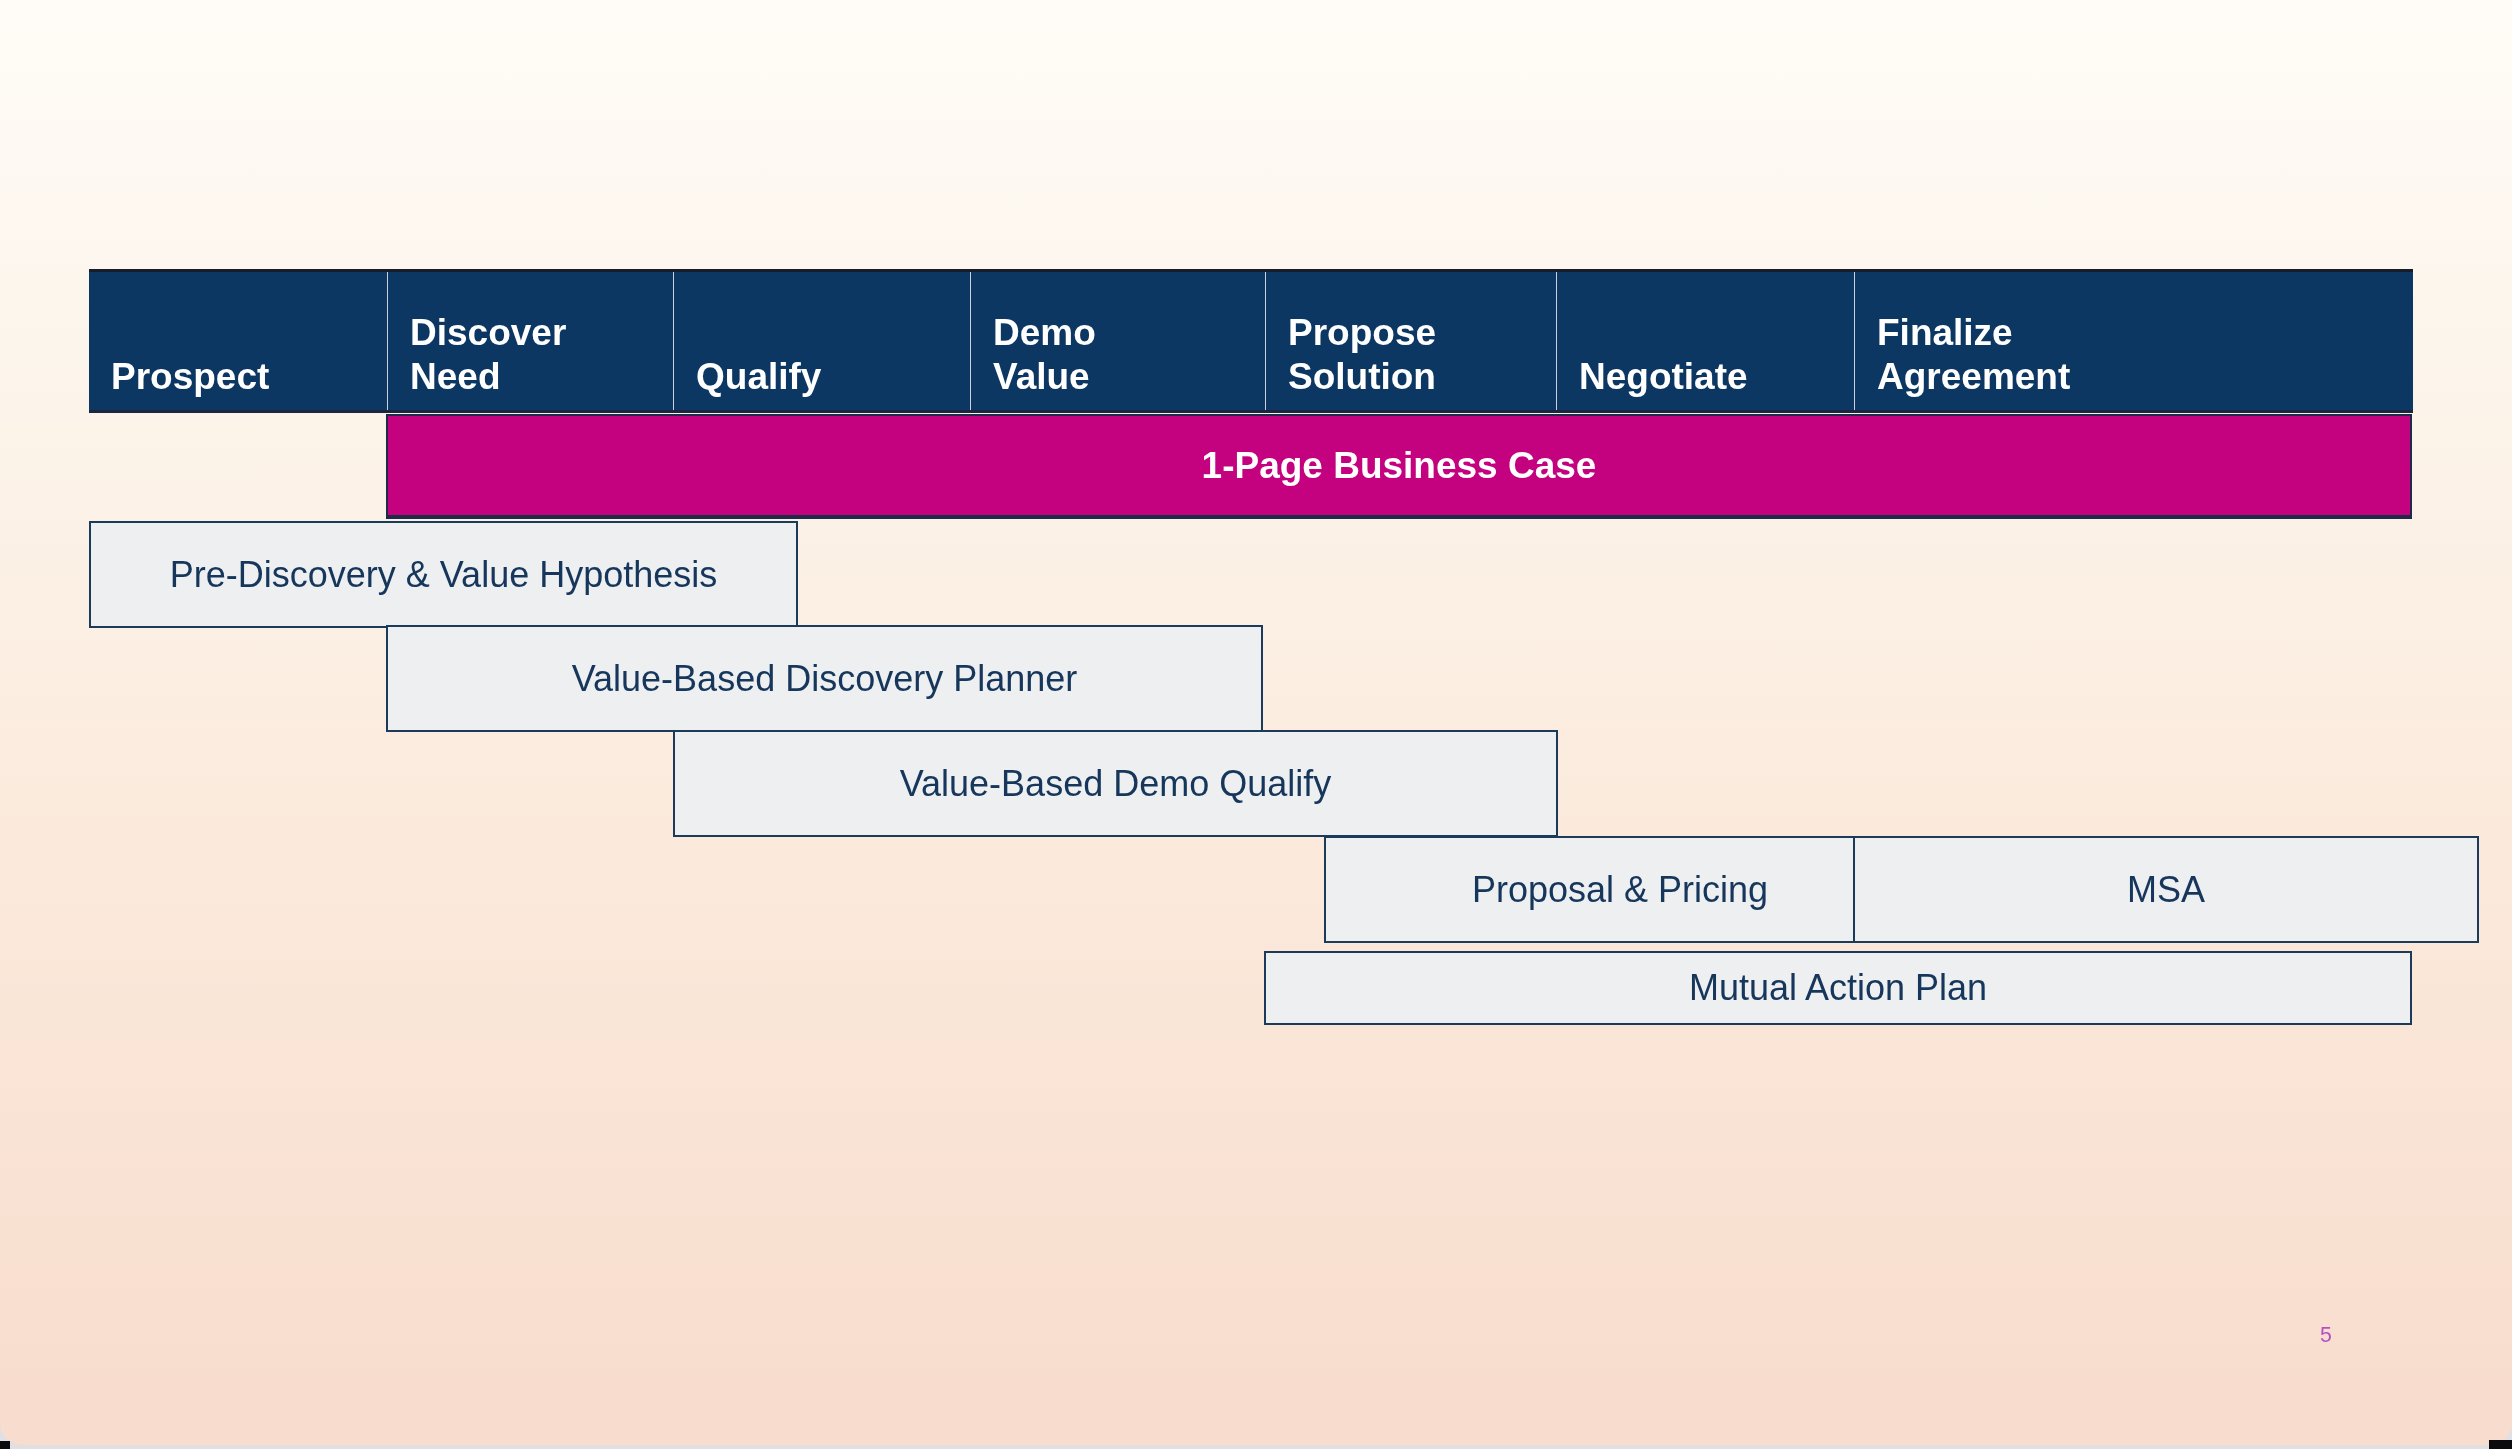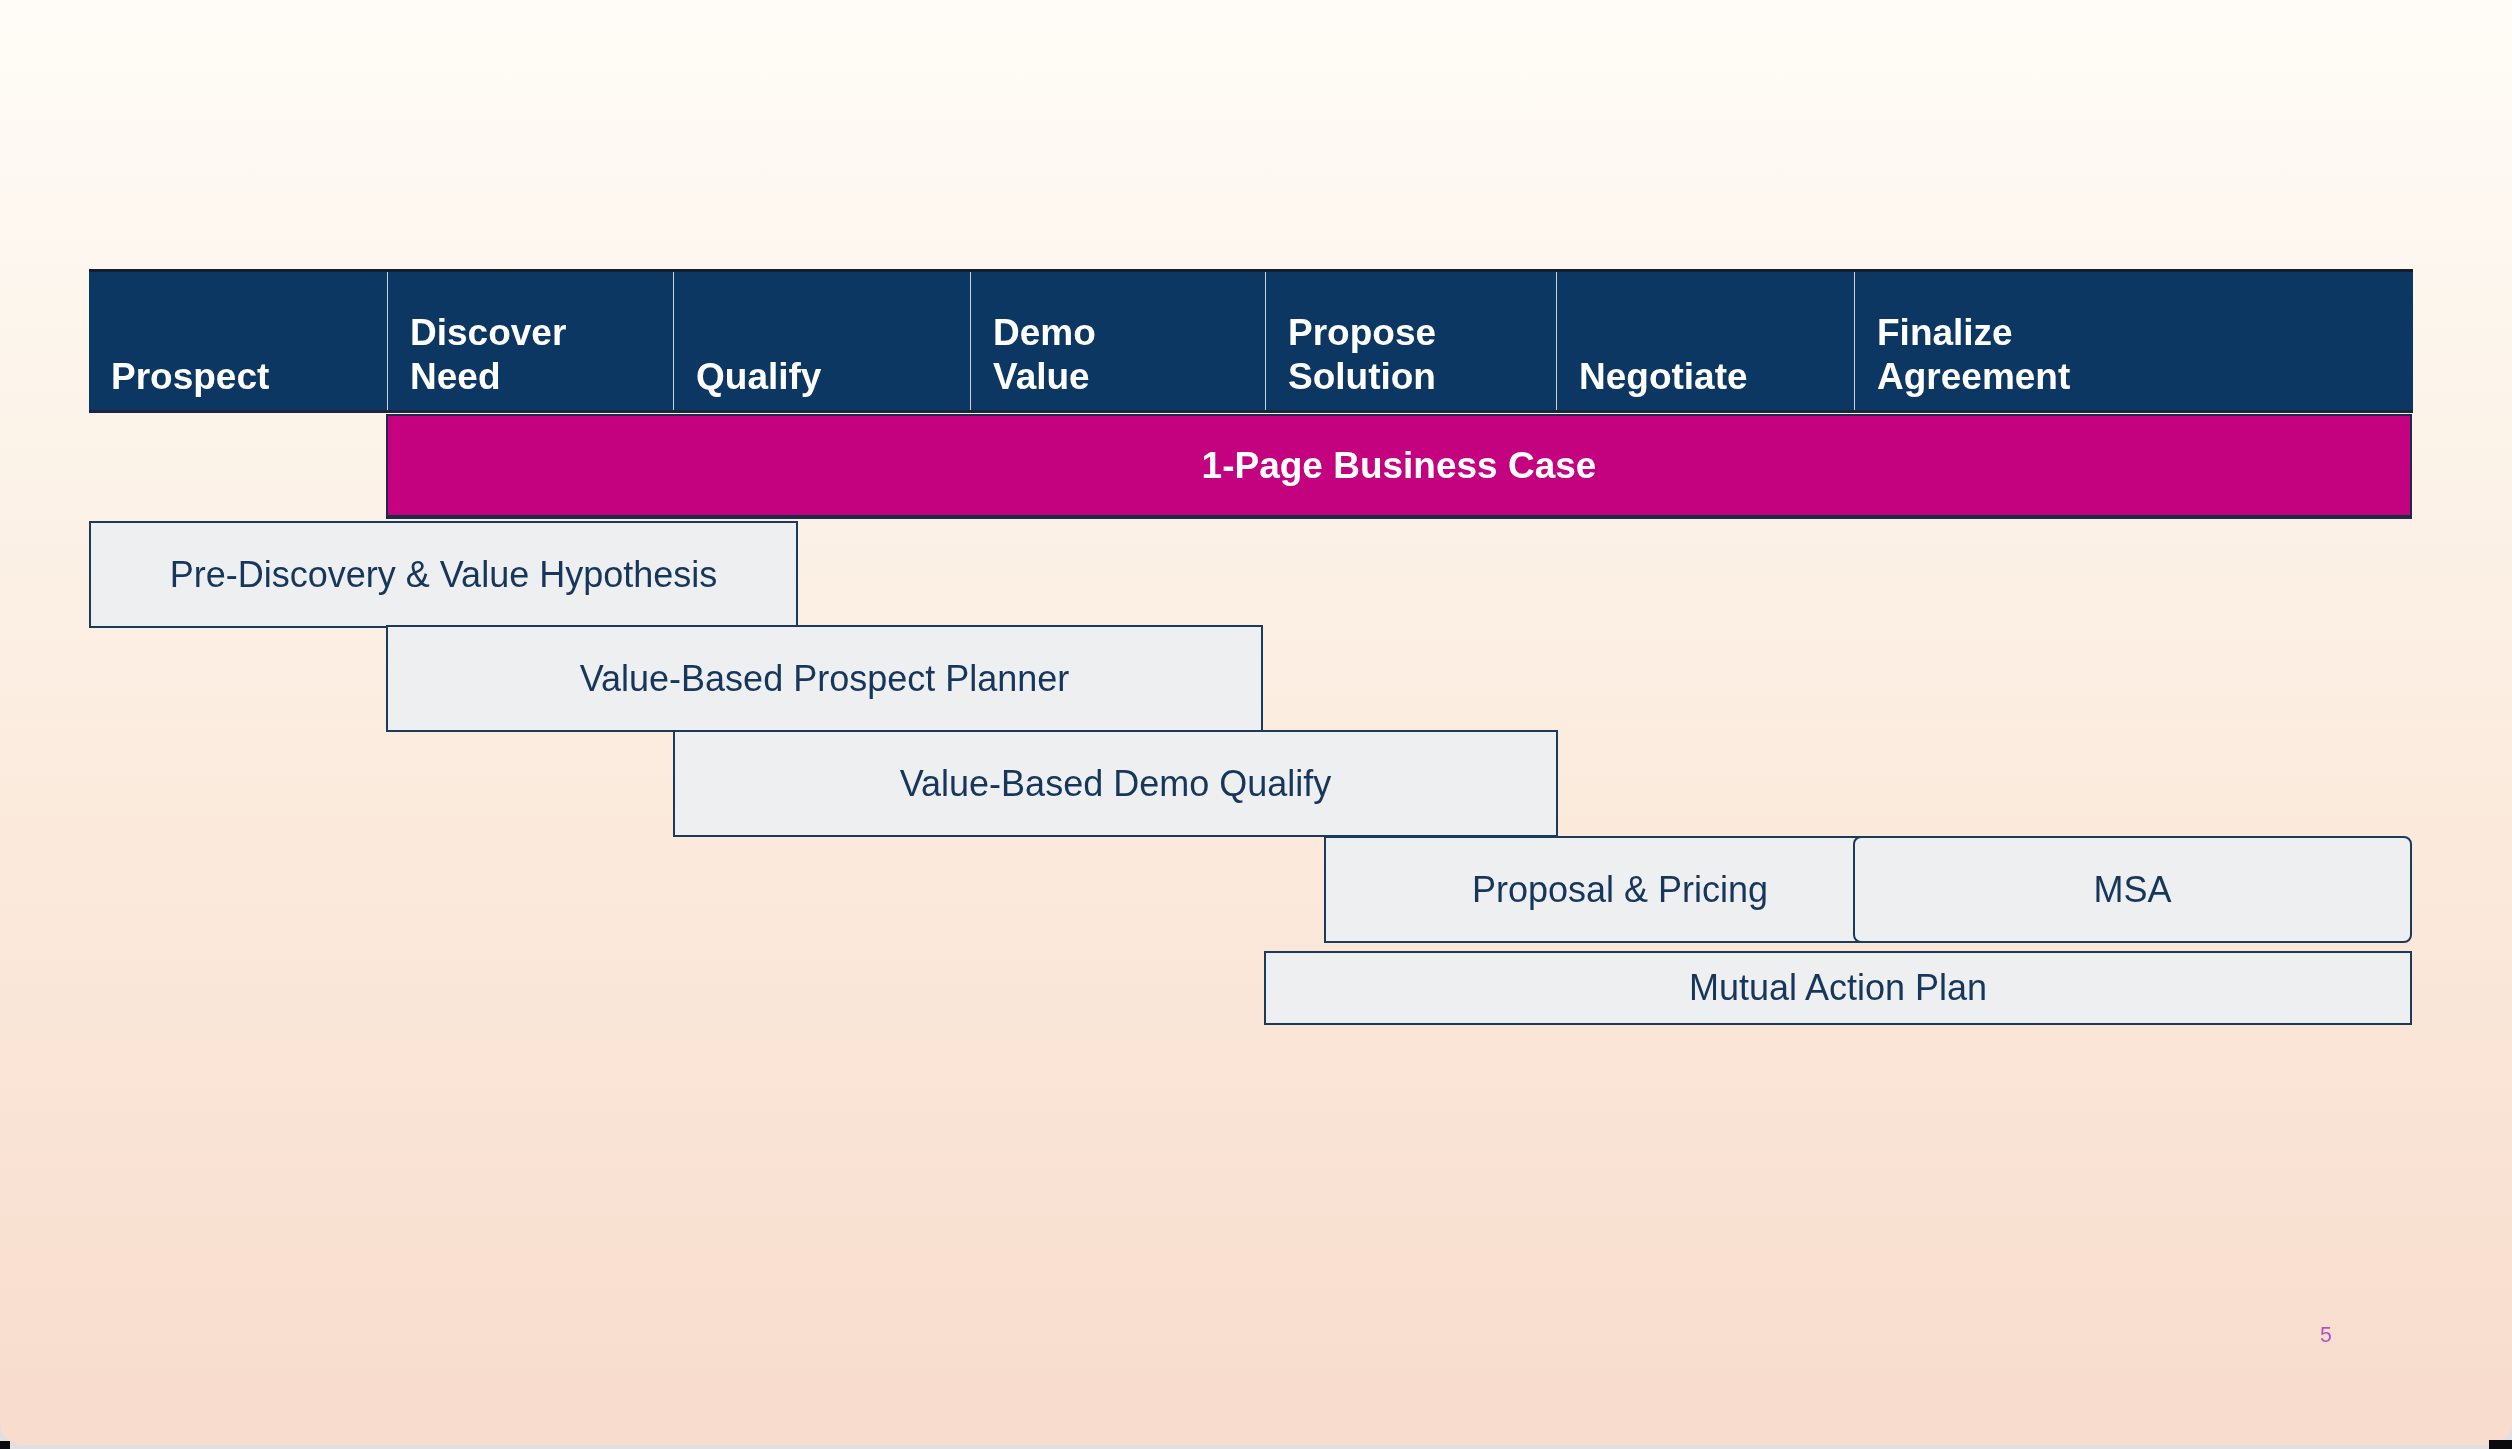--- a/index.html
+++ b/index.html
@@ -78,21 +78,21 @@
     display: flex;
     align-items: center;
     justify-content: center;
     color: #16365B;
     font-size: 36px;
   }
   #tool-pre-discovery       { left: 89px;  top: 521px;  width: 709px; }
   #tool-discovery-planner   { left: 386px;  top: 625px;  width: 877px; }
   #tool-demo-planner        { left: 673px; top: 730px; width: 885px; }
   #tool-proposal-pricing    { left: 1324px; top: 836px; width: 592px;  }
-  #tool-msa                 { left: 1853px; top: 836px; width: 559px; border-radius: 8px;  }
+  #tool-msa                 { left: 1853px; top: 836px; width: 626px;  }
   #tool-mutual-action-plan  { left: 1264px; top: 951px; width: 1148px; height: 74px; }
   
   #page-number {
     position: absolute;
     left: 2300px; top: 1323px;
     width: 52px;
     text-align: center;
     color: #B551C5;
     font-size: 21.3px;
   }
@@ -119,21 +119,21 @@
     <div class="stage-cell w5">Propose
 Solution</div>
     <div class="stage-cell w6">Negotiate</div>
     <div class="stage-cell w7">Finalize
 Agreement</div>
   </div>
 
   <div id="business-case-bar">1-Page Business Case</div>
 
   <div class="tool" id="tool-pre-discovery">Pre-Discovery &amp; Value Hypothesis</div>
-  <div class="tool" id="tool-discovery-planner">Value-Based Prospect Planner</div>
+  <div class="tool" id="tool-discovery-planner">Value-Based Discovery Planner</div>
   <div class="tool" id="tool-demo-planner">Value-Based Demo Qualify</div>
   <div class="tool" id="tool-proposal-pricing">Proposal &amp; Pricing</div>
   <div class="tool" id="tool-msa">MSA</div>
   <div class="tool" id="tool-mutual-action-plan">Mutual Action Plan</div>
 
   <div id="page-number">5</div>
 
 </div>
 
 <div class="corner-mark" id="corner-mark-left"></div>

